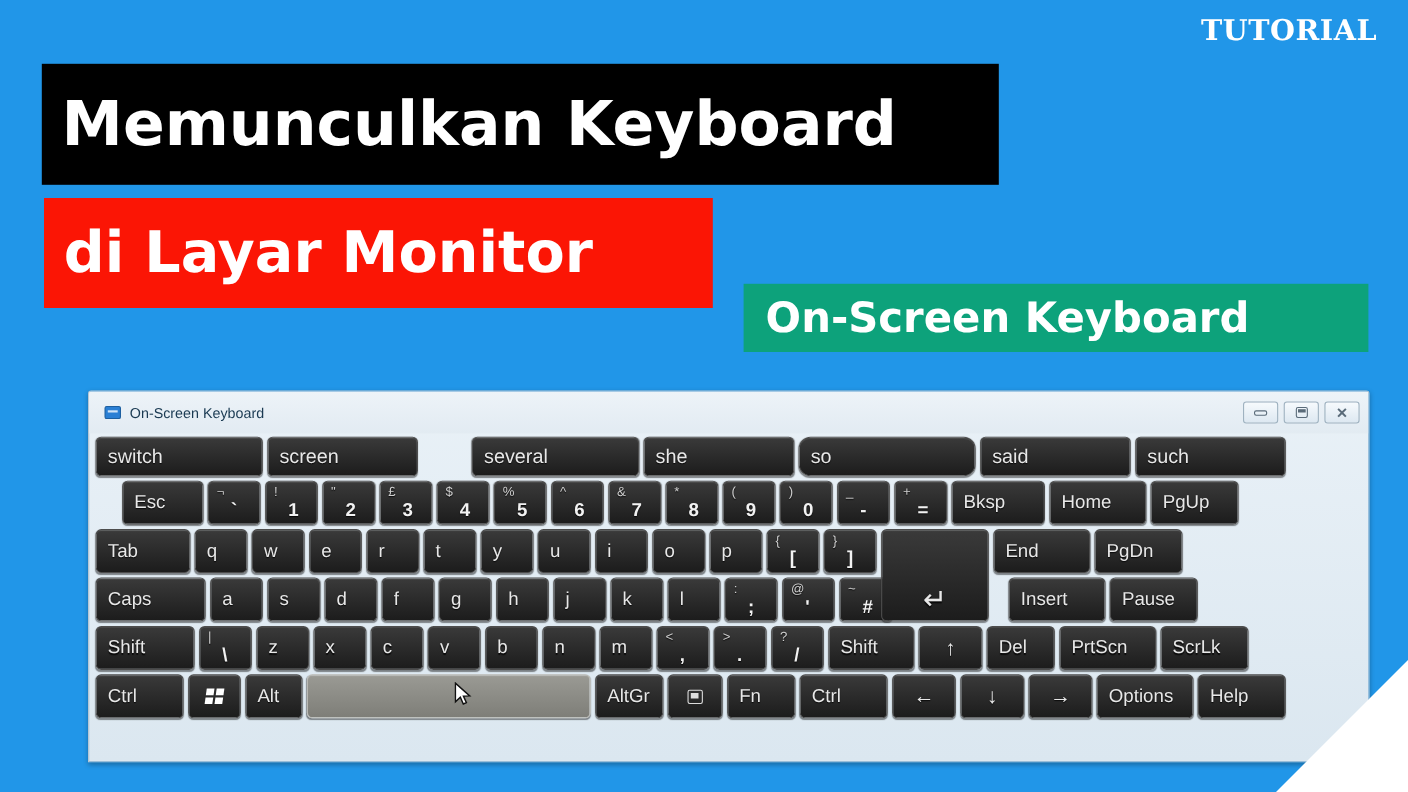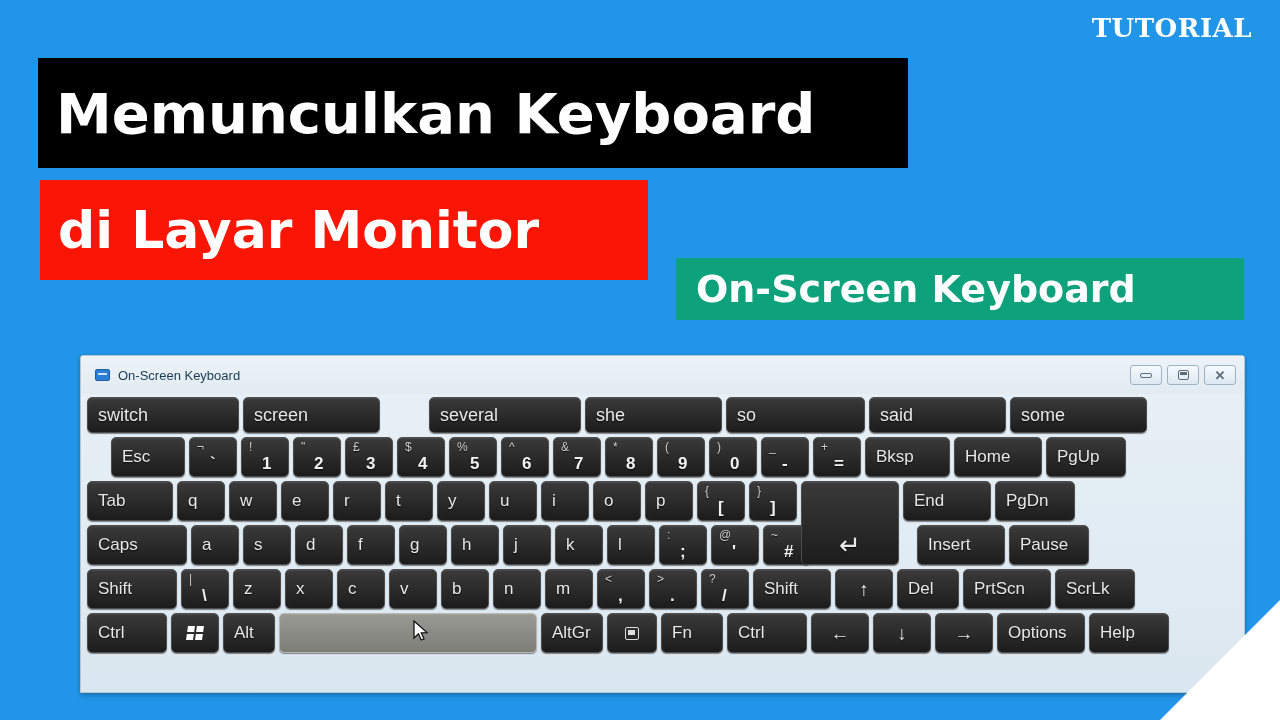--- a/index.html
+++ b/index.html
@@ -222,23 +222,23 @@
           <span class="glyph-close">✕</span>
         </span>
     </span>
   </div>
   <div class="osk-body">
     <div class="krow" id="pred-row">
         <div class="key pred" style="width: 152px;">switch</div>
         <div class="key pred" style="width: 137px;">screen</div>
         <div class="key pred" style="width: 152px; margin-left: 45px;">several</div>
         <div class="key pred" style="width: 137px;">she</div>
-        <div class="key pred" style="width: 139px;">so</div>
+        <div class="key pred" style="width: 161px; border-radius: 11px;">so</div>
         <div class="key pred" style="width: 137px;">said</div>
-        <div class="key pred" style="width: 137px;">some</div>
+        <div class="key pred" style="width: 137px;">such</div>
       </div>
     <div id="key-rows">
         <div class="krow">
           <div class="key" style="width: 74px; margin-left: 24px;">Esc</div>
           <div class="key dual" style="width: 48px;">
             <span class="sub">¬</span>
             <span class="base">`</span>
           </div>
           <div class="key dual" style="width: 48px;">
             <span class="sub">!</span>

